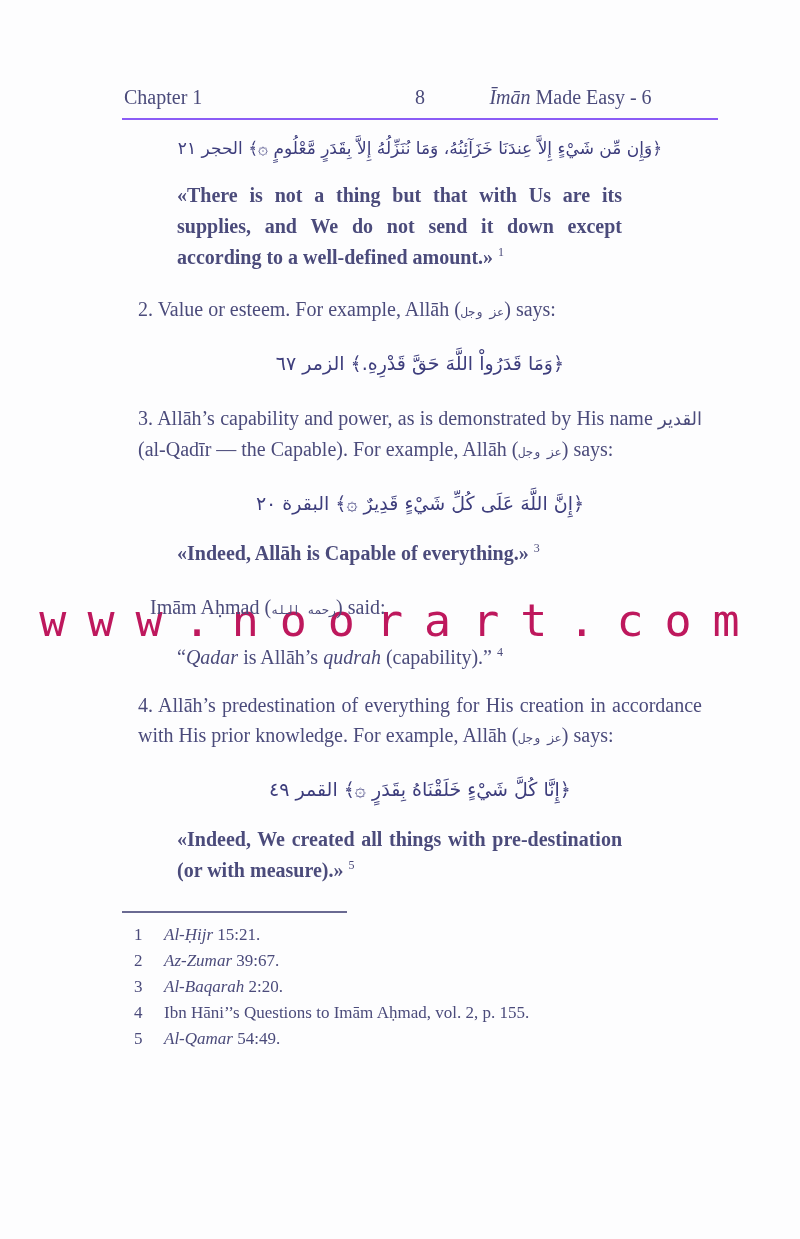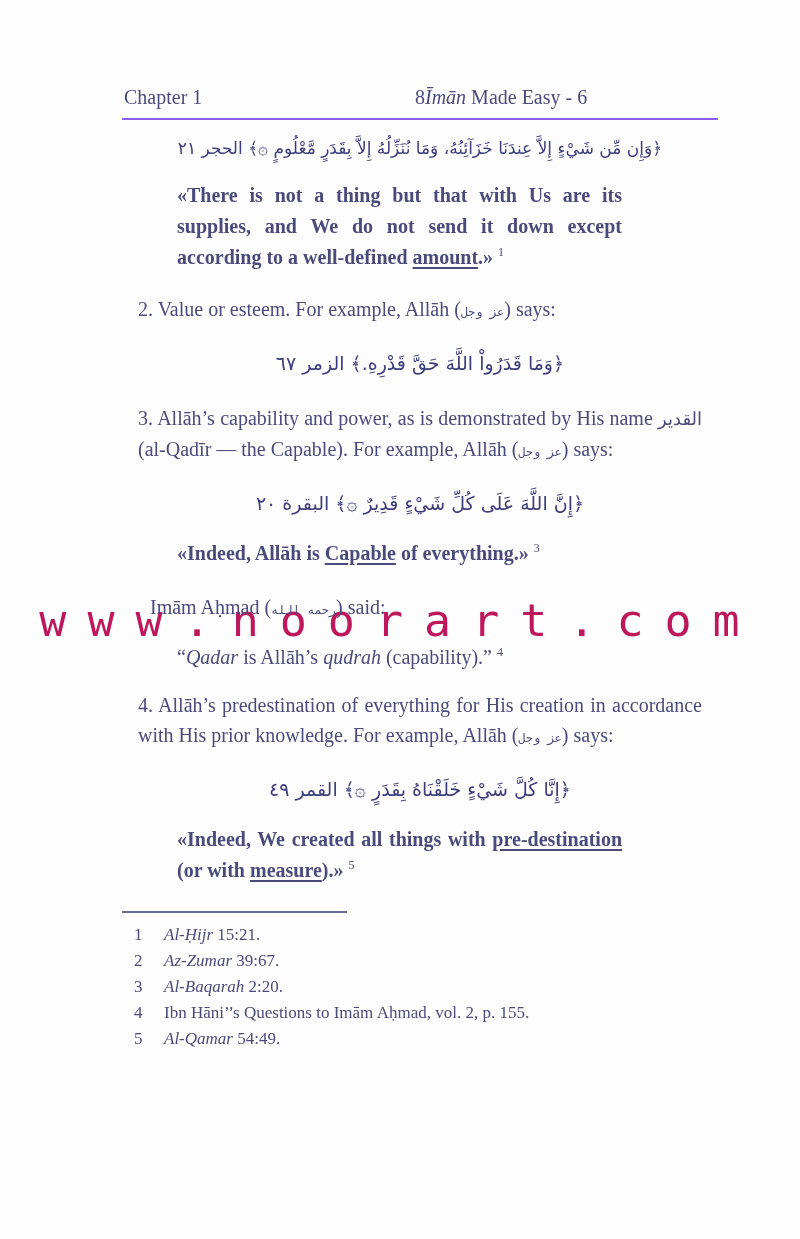--- a/index.html
+++ b/index.html
@@ -17,36 +17,36 @@
     color:#be185d; font-weight:normal;
   }
   .content { position:absolute; left:122px; top:86px; width:596px; z-index:1; }
 
   .header {
     display:flex; align-items:baseline; font-size:20px;
     padding:0 2px 9px 2px; border-bottom:2px solid #8b5cf6;
   }
   .header .h-left  { flex:1; text-align:left; }
   .header .h-mid   { flex:0; text-align:center; }
-  .header .h-right { flex:1; text-align:left; }
+  .header .h-right { flex:1; text-align:center; }
 
   .arabic {
     font-family:"DejaVu Sans",sans-serif;
     direction:rtl; unicode-bidi:isolate; color:#3d3d7c;
   }
   p { margin:16px; }
   .v-wide   { font-size:17px; line-height:1.85; text-align:center; margin-top:13px; }
   .v-center { font-size:19px; line-height:2.0;  text-align:center; margin-top:12px; }
 
   .trans {
     font-weight:bold; text-align:justify;
     font-size:20px; line-height:31px;
     margin:15px 96px 0 55px;
   }
-  .u { text-decoration:underline; text-underline-offset:3px; }
+  .u { text-underline-offset:3px; }
 
   .body-par { font-size:20px; line-height:30px; text-align:justify; margin-top:21px; }
   .hon {
     font-family:Liberation Mono, monospace; font-size:12px;
     direction:rtl; unicode-bidi:isolate; letter-spacing:0;
   }
   .ar-inline { font-family:Liberation Sans, sans-serif; font-size:18px; direction:rtl; unicode-bidi:isolate; }
   sup { font-size:12px; font-weight:normal; line-height:0; }
 
   .imam-line { font-size:20px; margin:27px 0 0 28px; }

